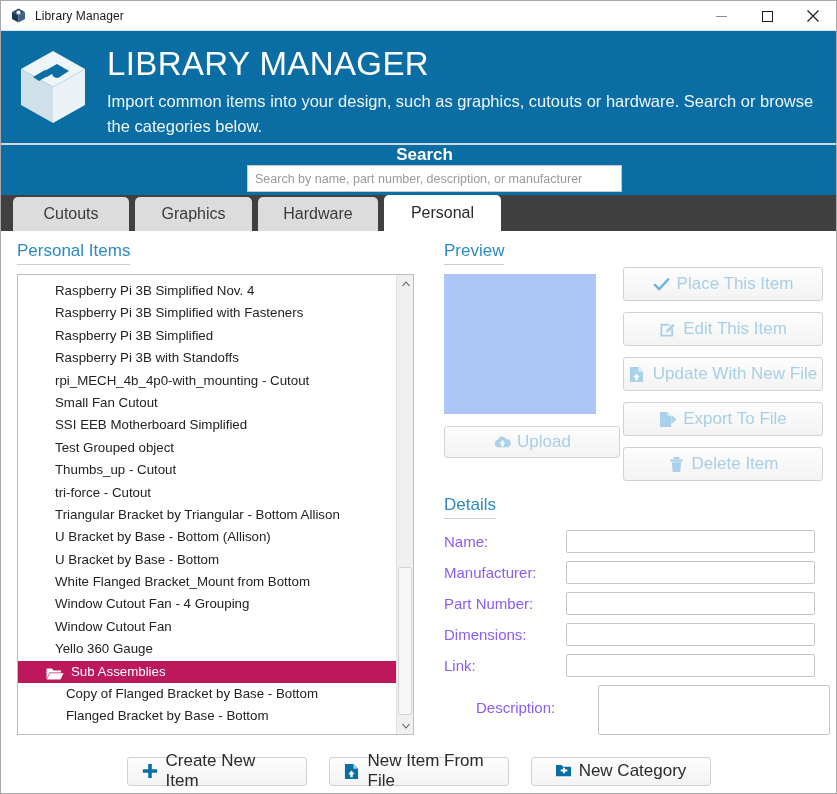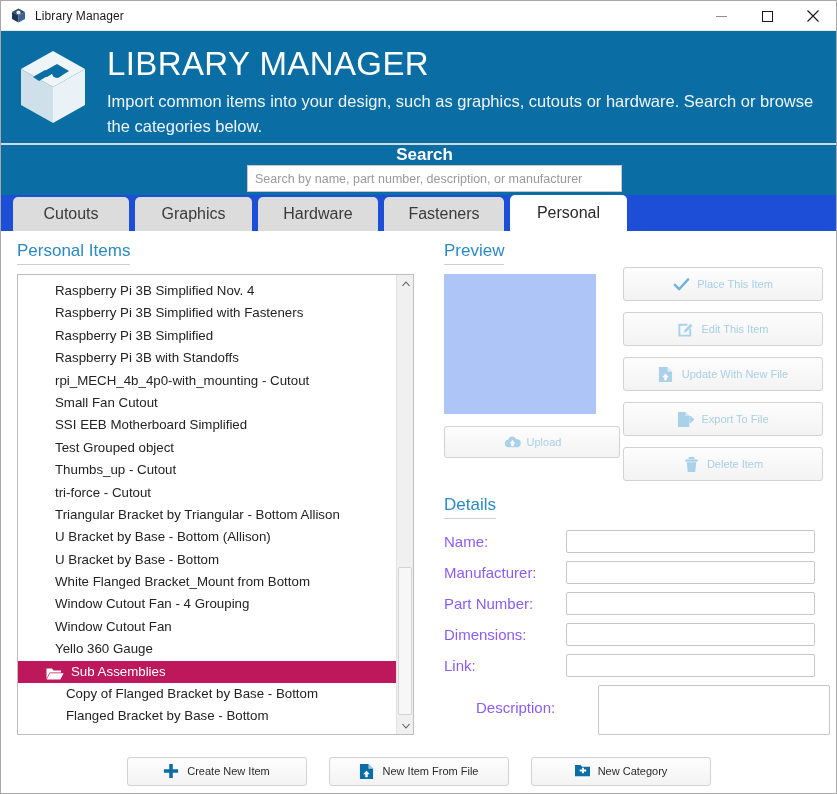--- a/index.html
+++ b/index.html
@@ -112,21 +112,21 @@
     font-size: 12.5px;
     padding: 0 7px;
     color: #222;
     font-family: "Liberation Sans", sans-serif;
     outline: none;
   }
   .search-input::placeholder { color: #9a9a9a; }
 
   
   .tabstrip {
-    background: #1d4ed8;
+    background: #404040;
     height: 36px;
     display: flex;
     align-items: flex-end;
     padding-left: 12px;
     gap: 6px;
     position: relative;
   }
   .tab {
     background: #dcdcdc;
     height: 34px;
@@ -248,21 +248,21 @@
     margin-top: 9px;
   }
 
   .btn {
     border: 1px solid #d2d2d2;
     border-radius: 3px;
     background: linear-gradient(#fdfdfd, #f3f3f3);
     display: flex;
     align-items: center;
     justify-content: center;
-    font-size: 11px;
+    font-size: 17px;
     color: #2b2b2b;
     gap: 7px;
     font-family: "Liberation Sans", sans-serif;
   }
   .btn.disabled { color: #a8cfe6; }
   .btn-upload {
     width: 176px; height: 32px;
     margin-top: 12px;
   }
   .actions {
@@ -381,23 +381,20 @@
   <div class="tabstrip">
     <div class="tab tab-cutouts">
         <span>Cutouts</span>
       </div>
     <div class="tab tab-graphics">
         <span>Graphics</span>
       </div>
     <div class="tab tab-hardware">
         <span>Hardware</span>
       </div>
-    <div class="tab tab-fasteners">
-        <span>Fasteners</span>
-      </div>
     <div class="tab tab-personal active">
         <span>Personal</span>
       </div>
   </div>
 
   <div class="body">
 
     <div class="left-col">
       <div class="section-head">Personal Items</div>
       <div class="listbox">

